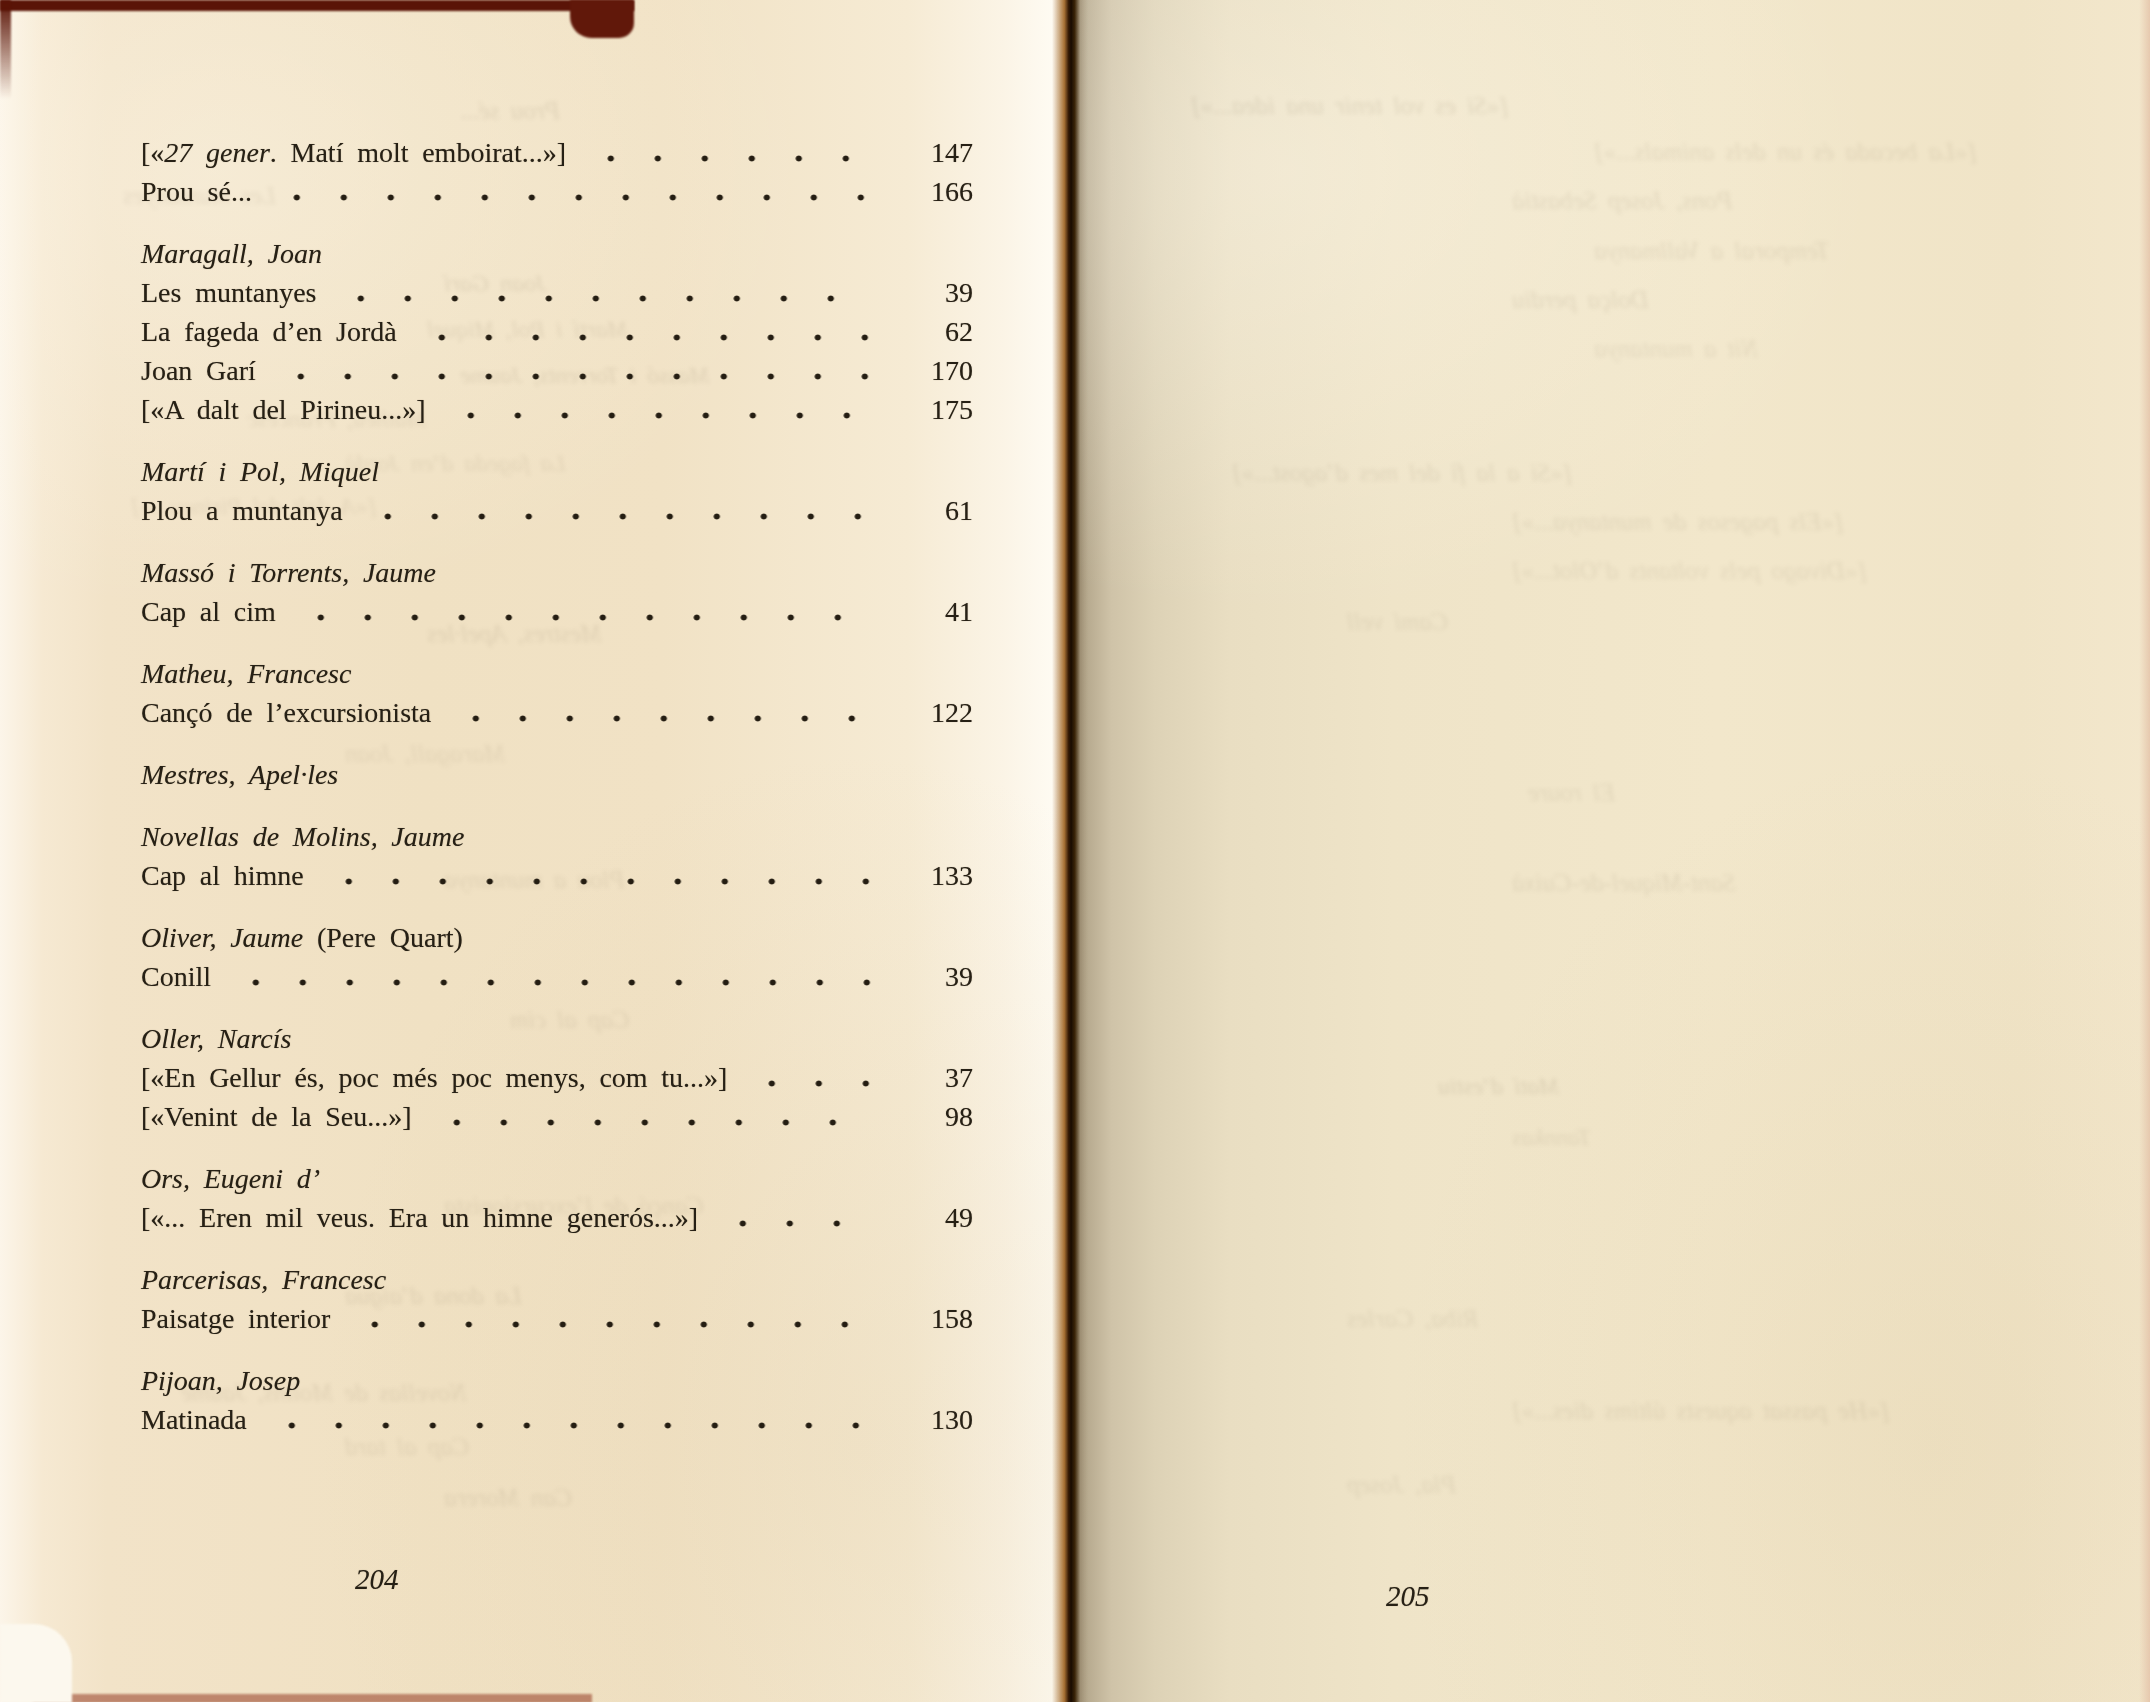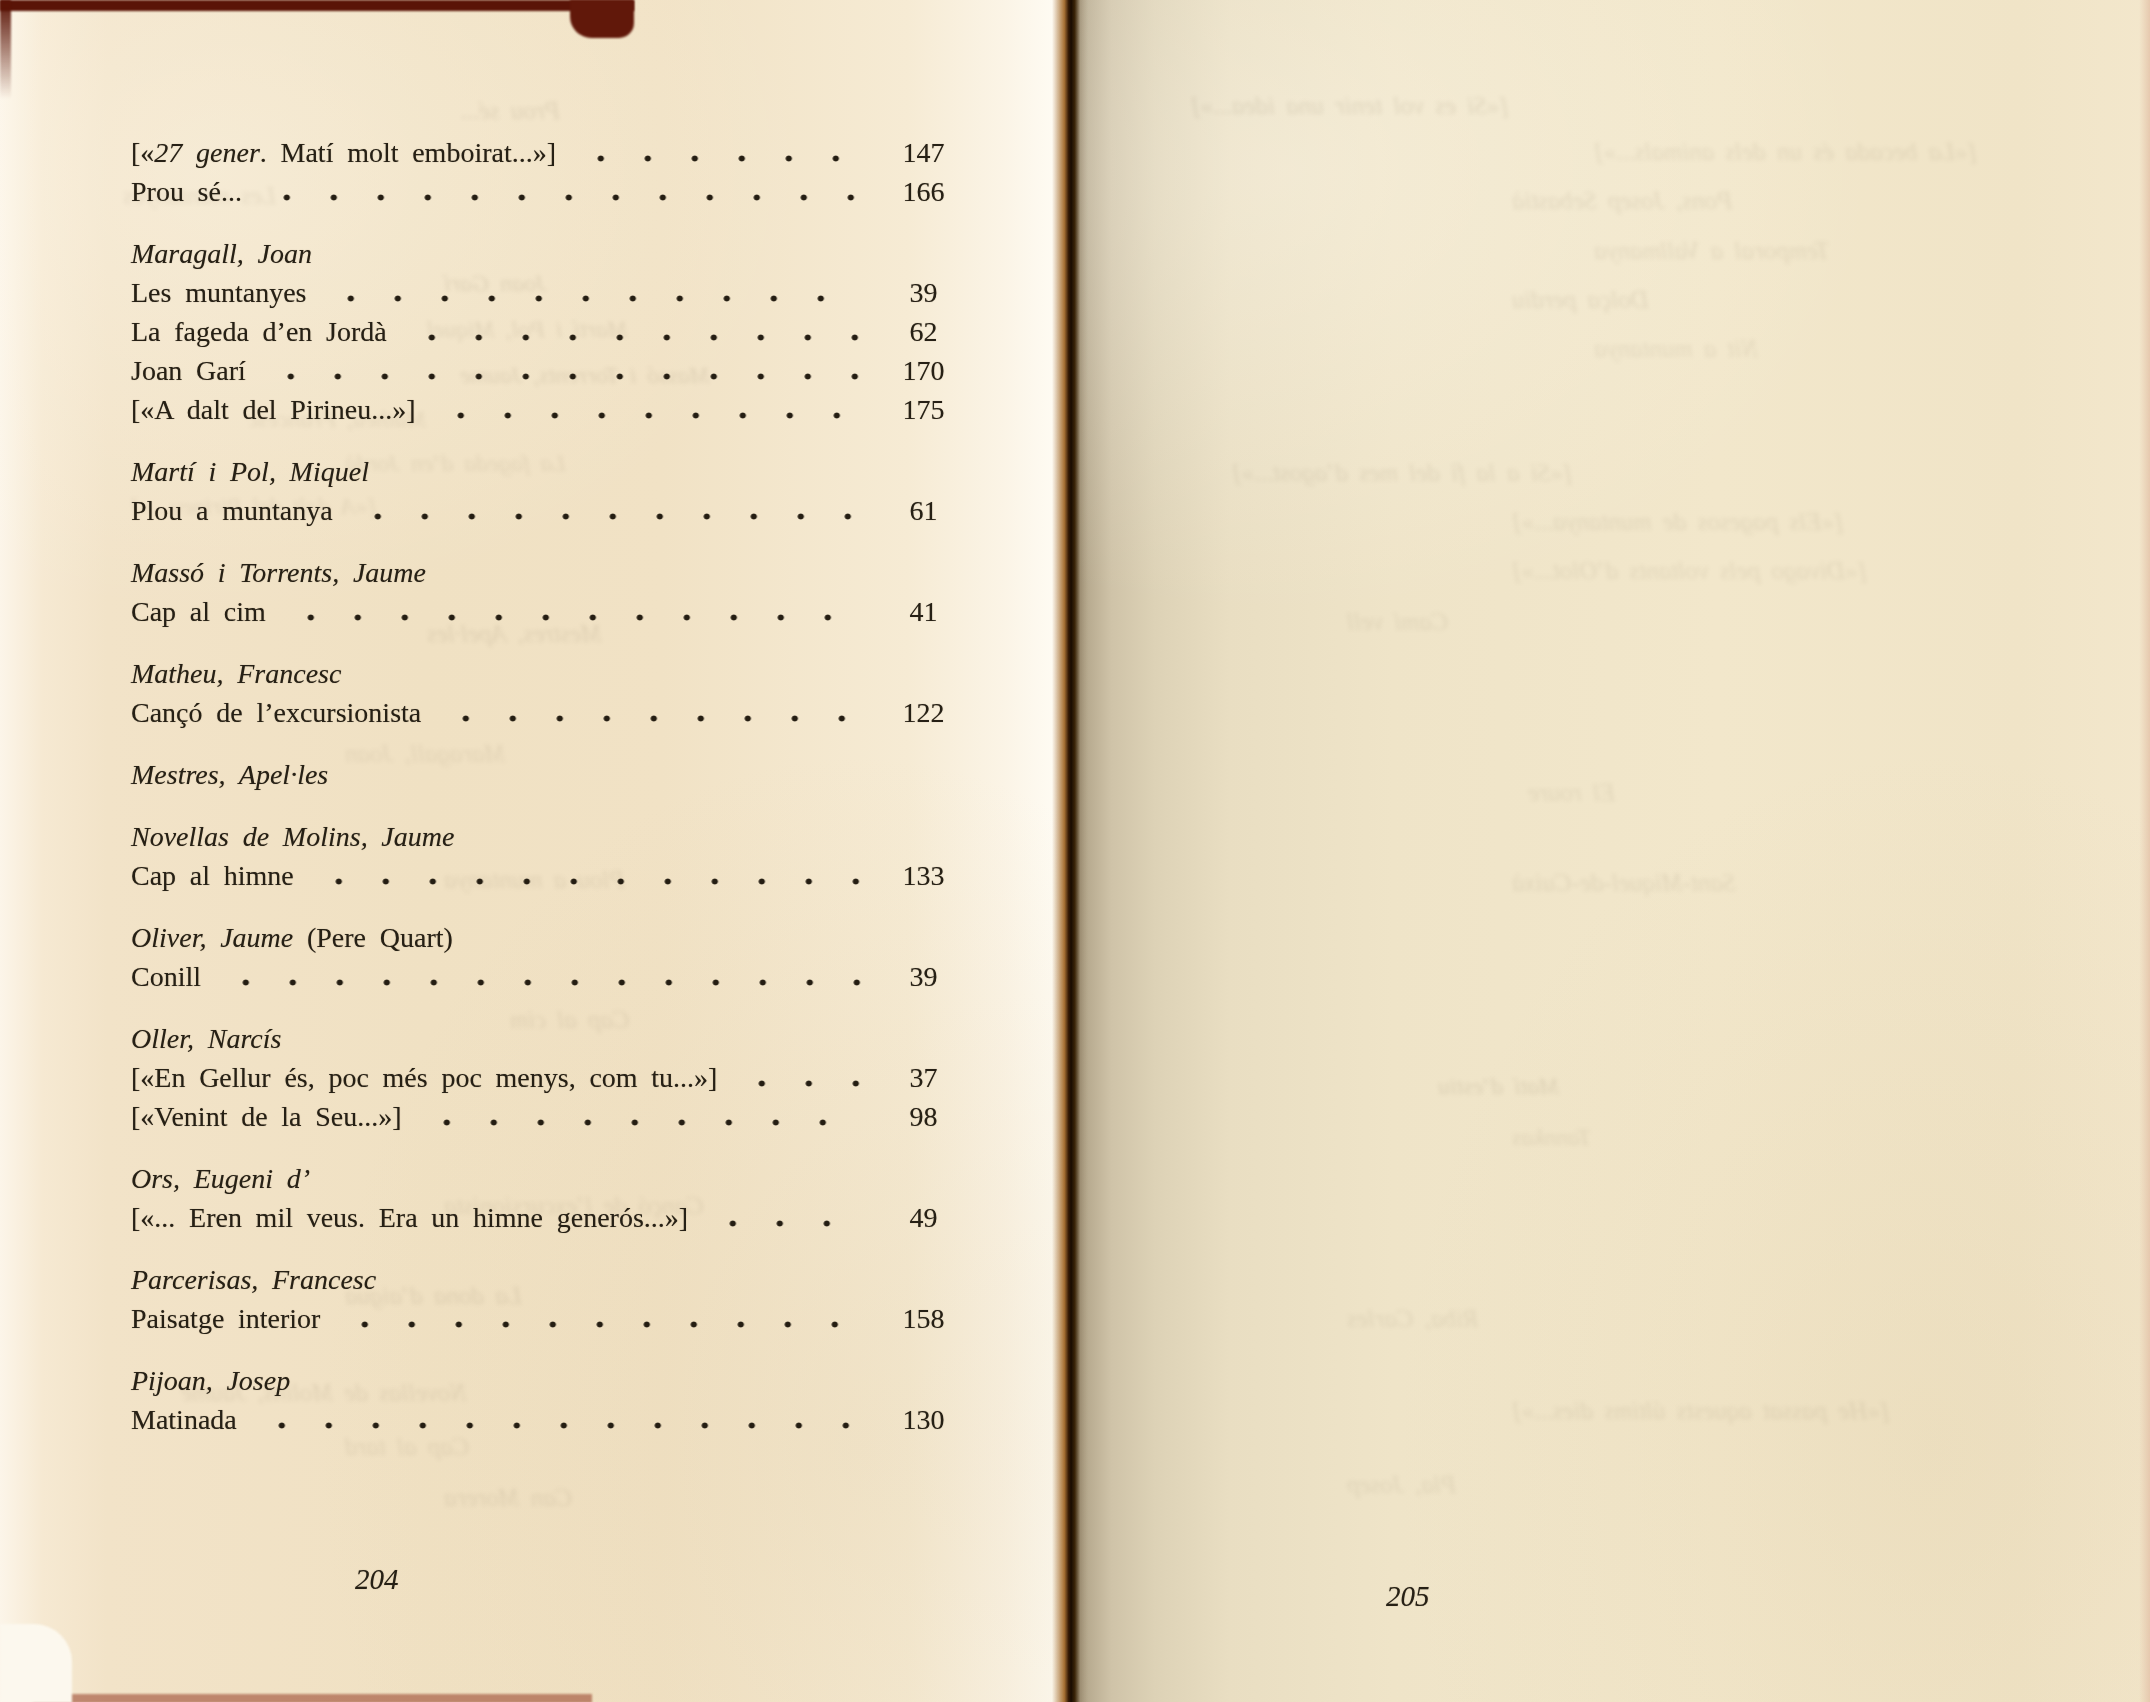--- a/index.html
+++ b/index.html
@@ -47,41 +47,41 @@
   
   .deco{position:absolute;pointer-events:none;z-index:7;}
   .edge-top{left:0;top:0;width:634px;height:10.7px;background:#5a1407;filter:blur(0.8px);}
   .edge-top-blob{left:570px;top:0;width:64px;height:38px;background:#61180a;border-radius:0 0 15px 21.4px;filter:blur(1.2px);}
   .edge-left{left:0;top:0;width:10.7px;height:99px;background:linear-gradient(180deg,#5a1407,rgba(90,20,7,0));filter:blur(0.8px);}
   .edge-bottom{left:33px;top:1694px;width:559px;height:9px;background:rgba(148,58,34,.55);filter:blur(1.3px);}
   .corner-bl{left:0;top:1624px;width:72px;height:79px;background:#fcf8ee;border-top-right-radius:38px;filter:blur(1px);}
   .edge-right{left:2139px;top:0;width:11.5px;height:1703px;background:linear-gradient(90deg,rgba(236,212,184,0),#e5c6ac);}
   
   .content{position:absolute;z-index:4;}
-  .content-left{left:131px;top:133px;width:832px;}
+  .content-left{left:141px;top:133px;width:832px;}
   .section{margin:0;}
   .page-left  .section{margin-bottom:23px;}
   .section:last-child{margin-bottom:9px;}
   .row,.author{
     display:flex;align-items:baseline;
     font-size:28px;white-space:nowrap;
     text-shadow:0 0 1px rgba(55,38,16,.38);
   }
   .page-left  .row,.page-left  .author{line-height:39px;}
   .ts{word-spacing:.24em;}
   .ital{font-style:italic;}
   .roman{font-style:normal;}
   .title{flex:0 0 auto;}
   .leader{
     flex:1 1 auto;align-self:baseline;height:7.4px;min-width:0;
     margin:0 21.4px 0 18px;
     background-image:radial-gradient(circle,#241d12 2.7px,rgba(36,29,18,0) 3.5px);
     background-size:47px 7.4px;background-repeat:repeat-x;background-position:3.3px 0;
   }
-  .pagenum{flex:0 0 auto;min-width:79px;text-align:center;}
+  .pagenum{flex:0 0 auto;min-width:79px;text-align:right;}
   
   .folio{
     position:absolute;z-index:4;font-size:29px;font-style:italic;
     text-shadow:0 0 1px rgba(55,38,16,.38);
   }
   .folio-left{left:355px;top:1563px;}
   .folio-right{left:1386px;top:1580px;}
   
   .ghost{
     position:absolute;z-index:1;color:#7e6f55;white-space:nowrap;

